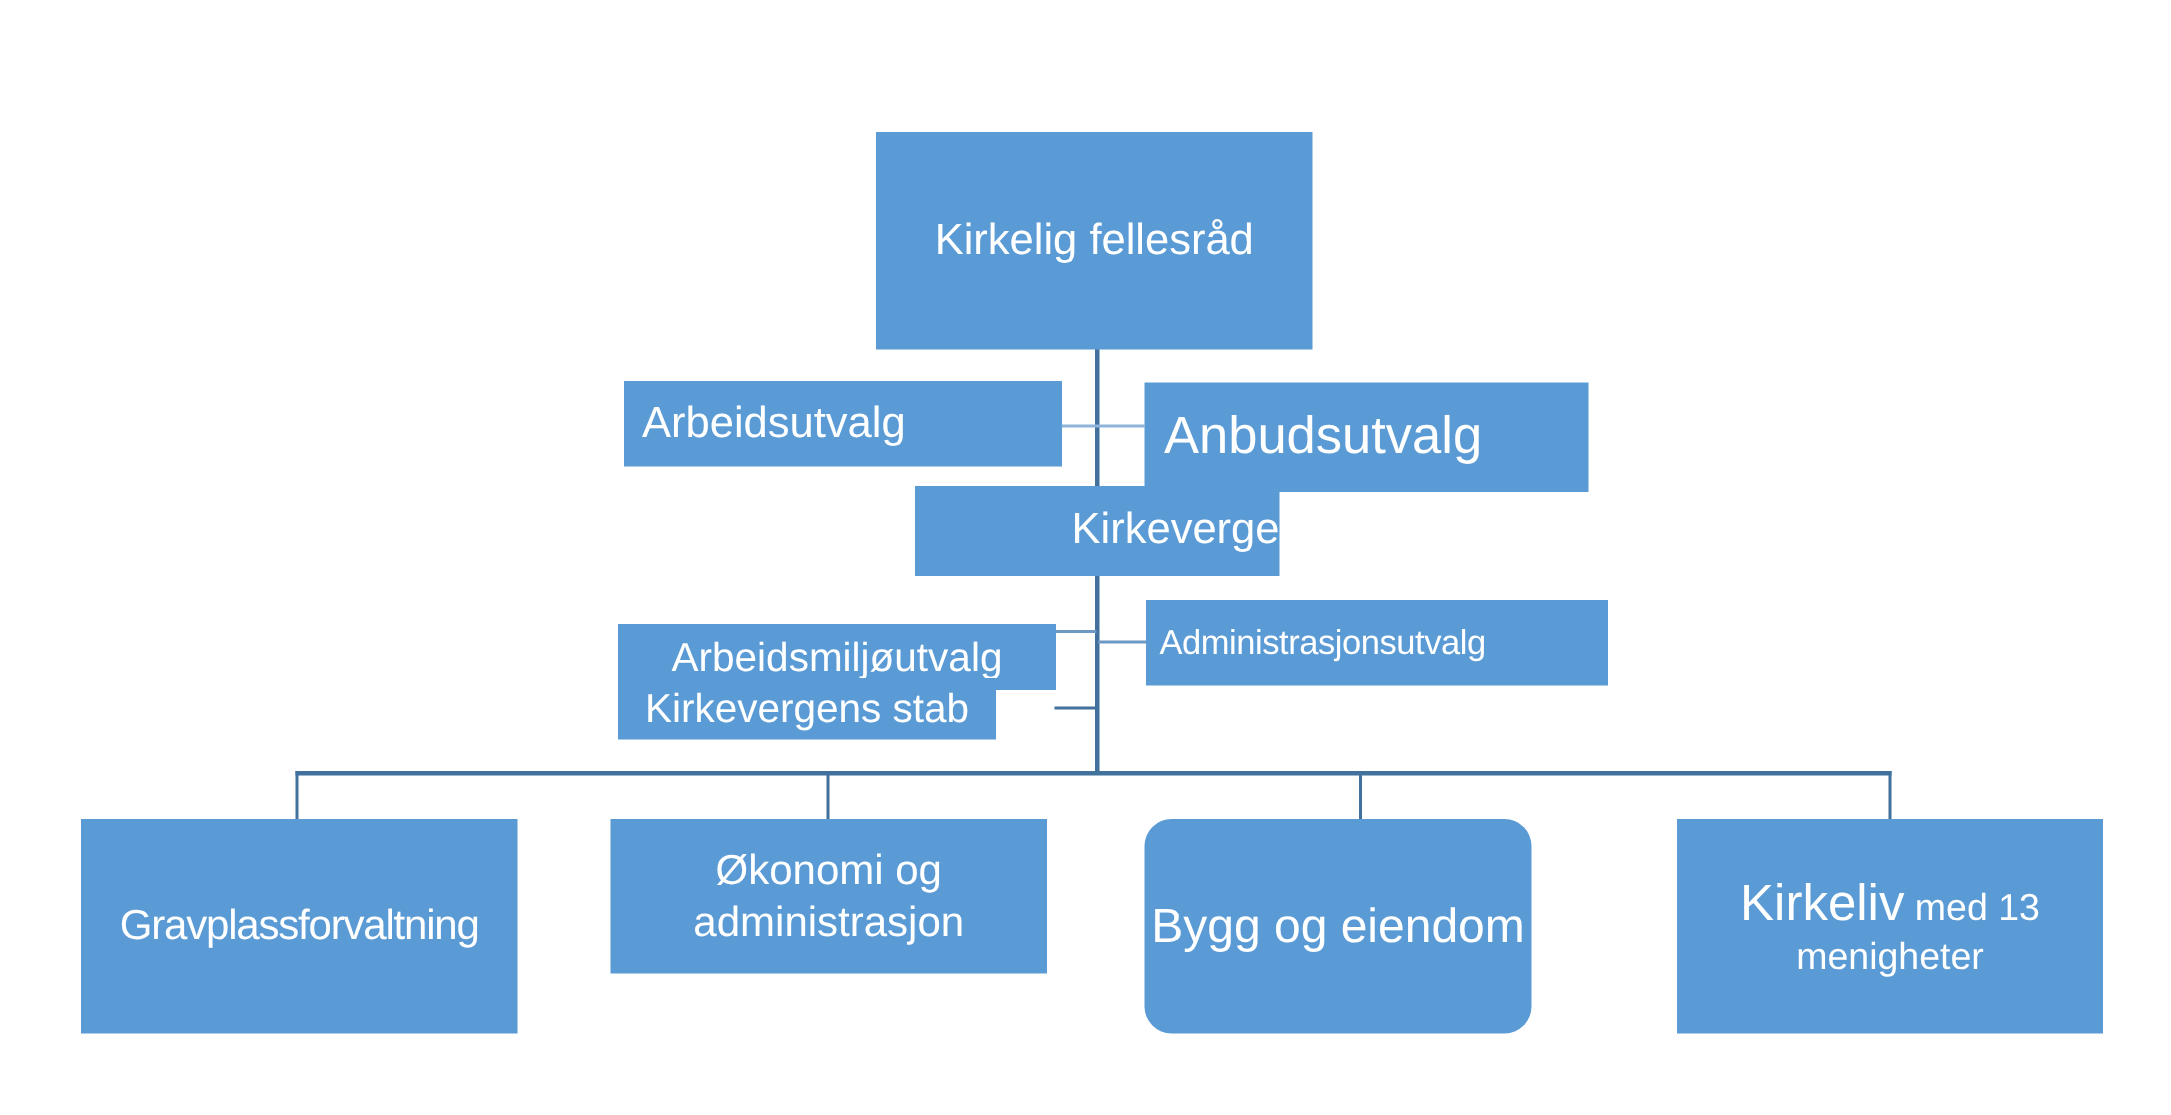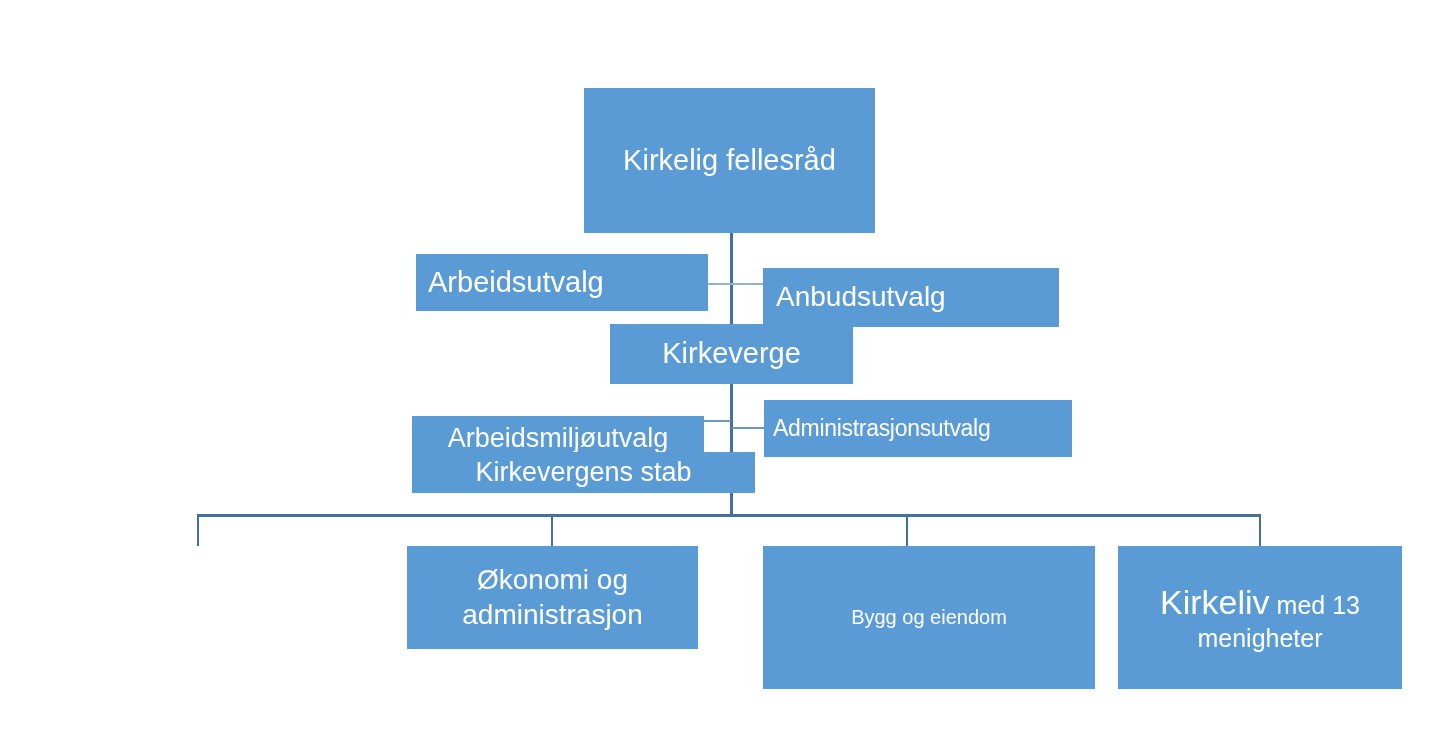--- a/index.html
+++ b/index.html
@@ -34,28 +34,28 @@
   .line {
     position: absolute;
     background: var(--line-dark, #41719C);
   }
   .line.mid   { background: var(--line-mid, #6C99C4); }
   .line.light { background: var(--line-light, #8FB4DA); }
 
   
   .n-fellesrad        { left: 584px;  top: 72px;  width: 291px; height: 145px; font-size: 29px; margin-top: 16px; }
   .n-arbeidsutvalg    { left: 416px;  top: 254px; width: 292px; height: 57px;  font-size: 29px; padding-left: 12px; }
-  .n-anbudsutvalg     { left: 763px;  top: 255px; width: 296px; height: 59px;  font-size: 28px; padding-left: 13px; margin-top: 13px; }
-  .n-kirkeverge       { left: 610px;  top: 324px; width: 243px; height: 60px;  font-size: 29px; }
+  .n-anbudsutvalg     { left: 763px;  top: 255px; width: 296px; height: 73px;  font-size: 35px; padding-left: 13px; }
+  .n-kirkeverge       { left: 610px;  top: 324px; width: 243px; height: 60px;  font-size: 29px; justify-content: flex-end; }
   .n-arbeidsmiljo     { left: 412px;  top: 416px; width: 292px; height: 44px;  font-size: 27px; }
   .n-administrasjon   { left: 764px;  top: 400px; width: 308px; height: 57px;  font-size: 23px; padding-left: 9px; letter-spacing: -0.3px; }
-  .n-stab             { left: 412px;  top: 452px; width: 343px; height: 41px;  font-size: 27px; }
+  .n-stab             { left: 412px;  top: 452px; width: 252px; height: 41px;  font-size: 27px; }
   .n-gravplass        { left: 54px;   top: 546px; width: 291px; height: 143px; font-size: 28px; letter-spacing: -0.8px; }
   .n-okonomi          { left: 407px;  top: 546px; width: 291px; height: 103px; font-size: 28px; padding: 0 28px; }
-  .n-bygg             { left: 763px;  top: 546px; width: 332px; height: 143px; font-size: 20px; }
+  .n-bygg             { left: 763px;  top: 546px; width: 258px; height: 143px; font-size: 32px; border-radius: 18px; }
   .n-kirkeliv         { left: 1118px; top: 546px; width: 284px; height: 143px; font-size: 25px; padding: 0 20px; }
   .n-kirkeliv .big    { font-size: 34px; }
 
   
   .trunk-upper { left: 730px; top: 216px; width: 3px;    height: 109px; }
   .trunk-lower { left: 730px; top: 384px; width: 3px;    height: 131px; }
   .rail        { left: 197px; top: 514px; width: 1064px; height: 3px;   }
   .drop-1      { left: 197px; top: 514px; width: 2px;    height: 32px;  }
   .drop-2      { left: 551px; top: 514px; width: 2px;    height: 32px;  }
   .drop-3      { left: 906px; top: 514px; width: 2px;    height: 32px;  }
@@ -103,20 +103,23 @@
   </div>
 
   <div class="node left-align n-administrasjon">
     <span class="nlabel">Administrasjonsutvalg</span>
   </div>
 
   <div class="node n-stab">
     <span class="nlabel">Kirkevergens stab</span>
   </div>
 
+  <div class="node n-gravplass">
+    <span class="nlabel">Gravplassforvaltning</span>
+  </div>
 
   <div class="node n-okonomi">
     <span class="nlabel">Økonomi og administrasjon</span>
   </div>
 
   <div class="node n-bygg">
     <span class="nlabel">Bygg og eiendom</span>
   </div>
 
   <div class="node n-kirkeliv">

